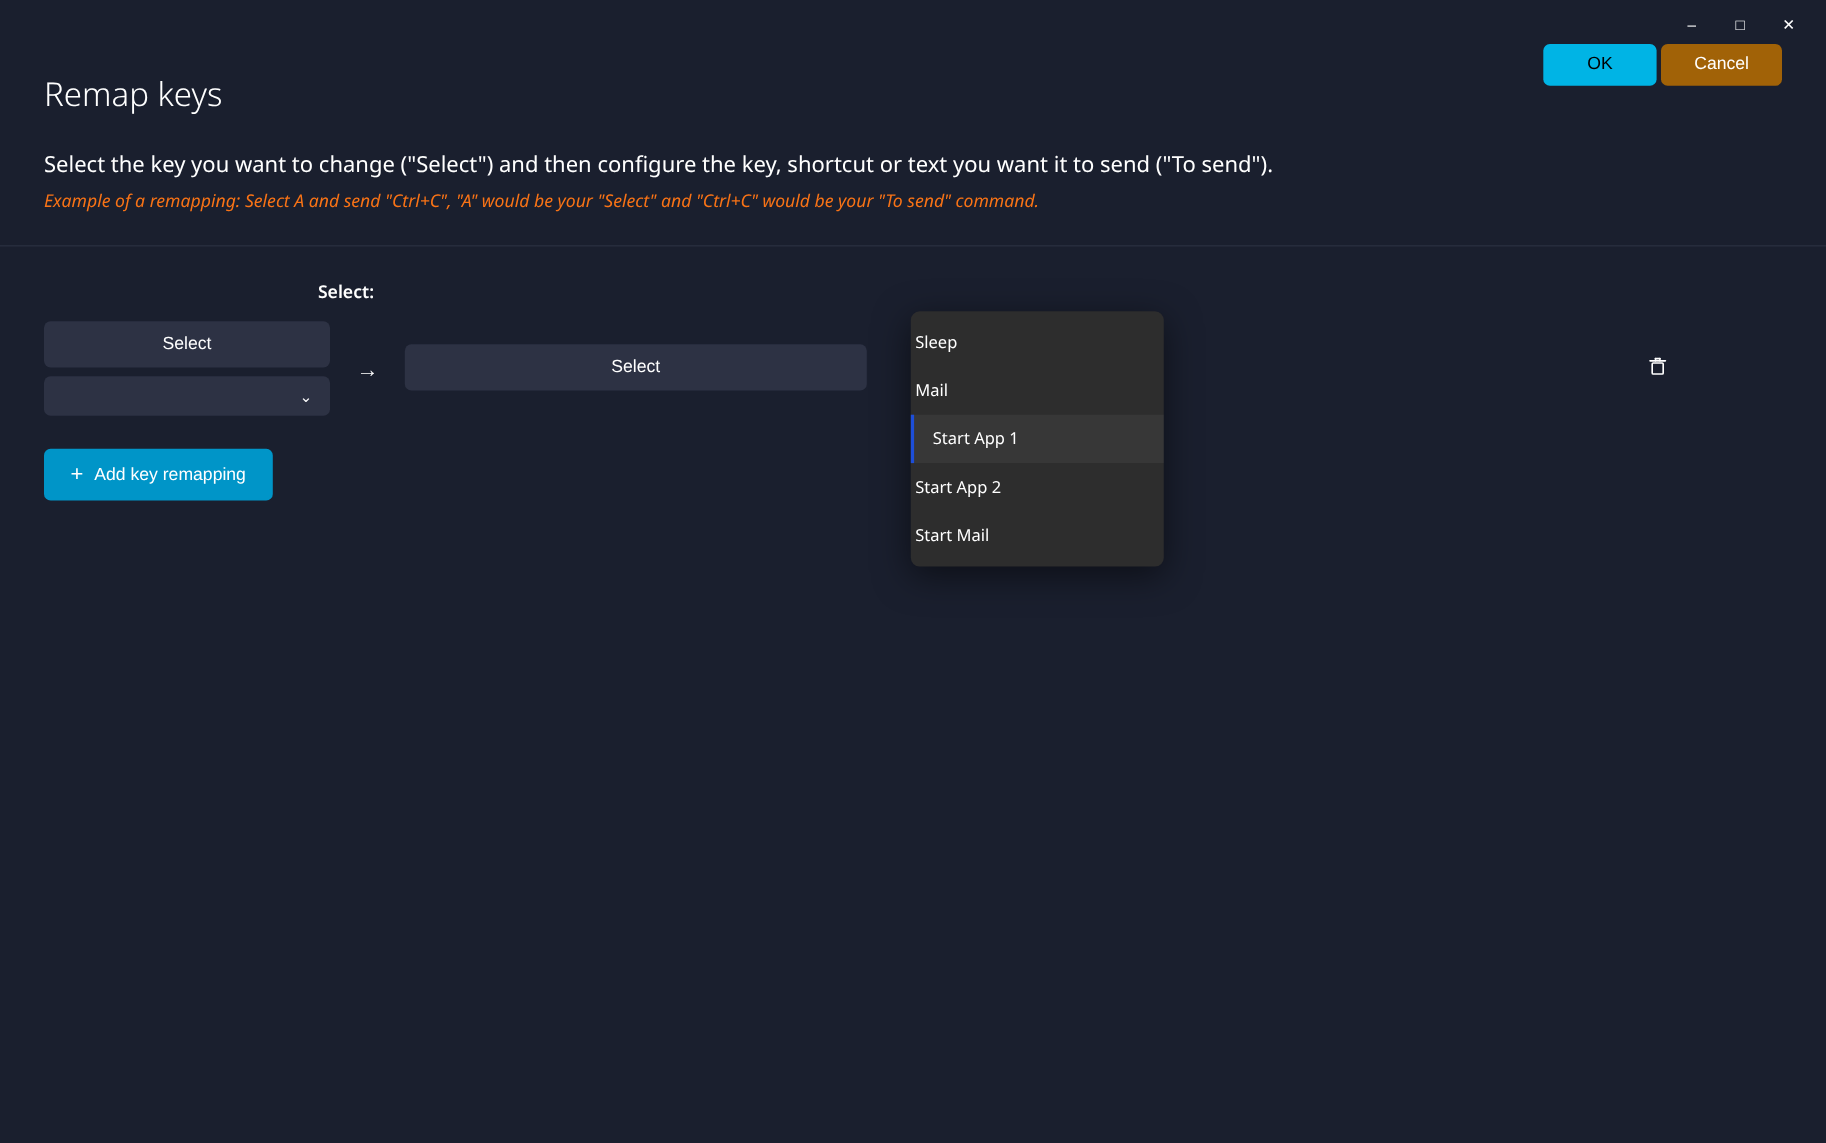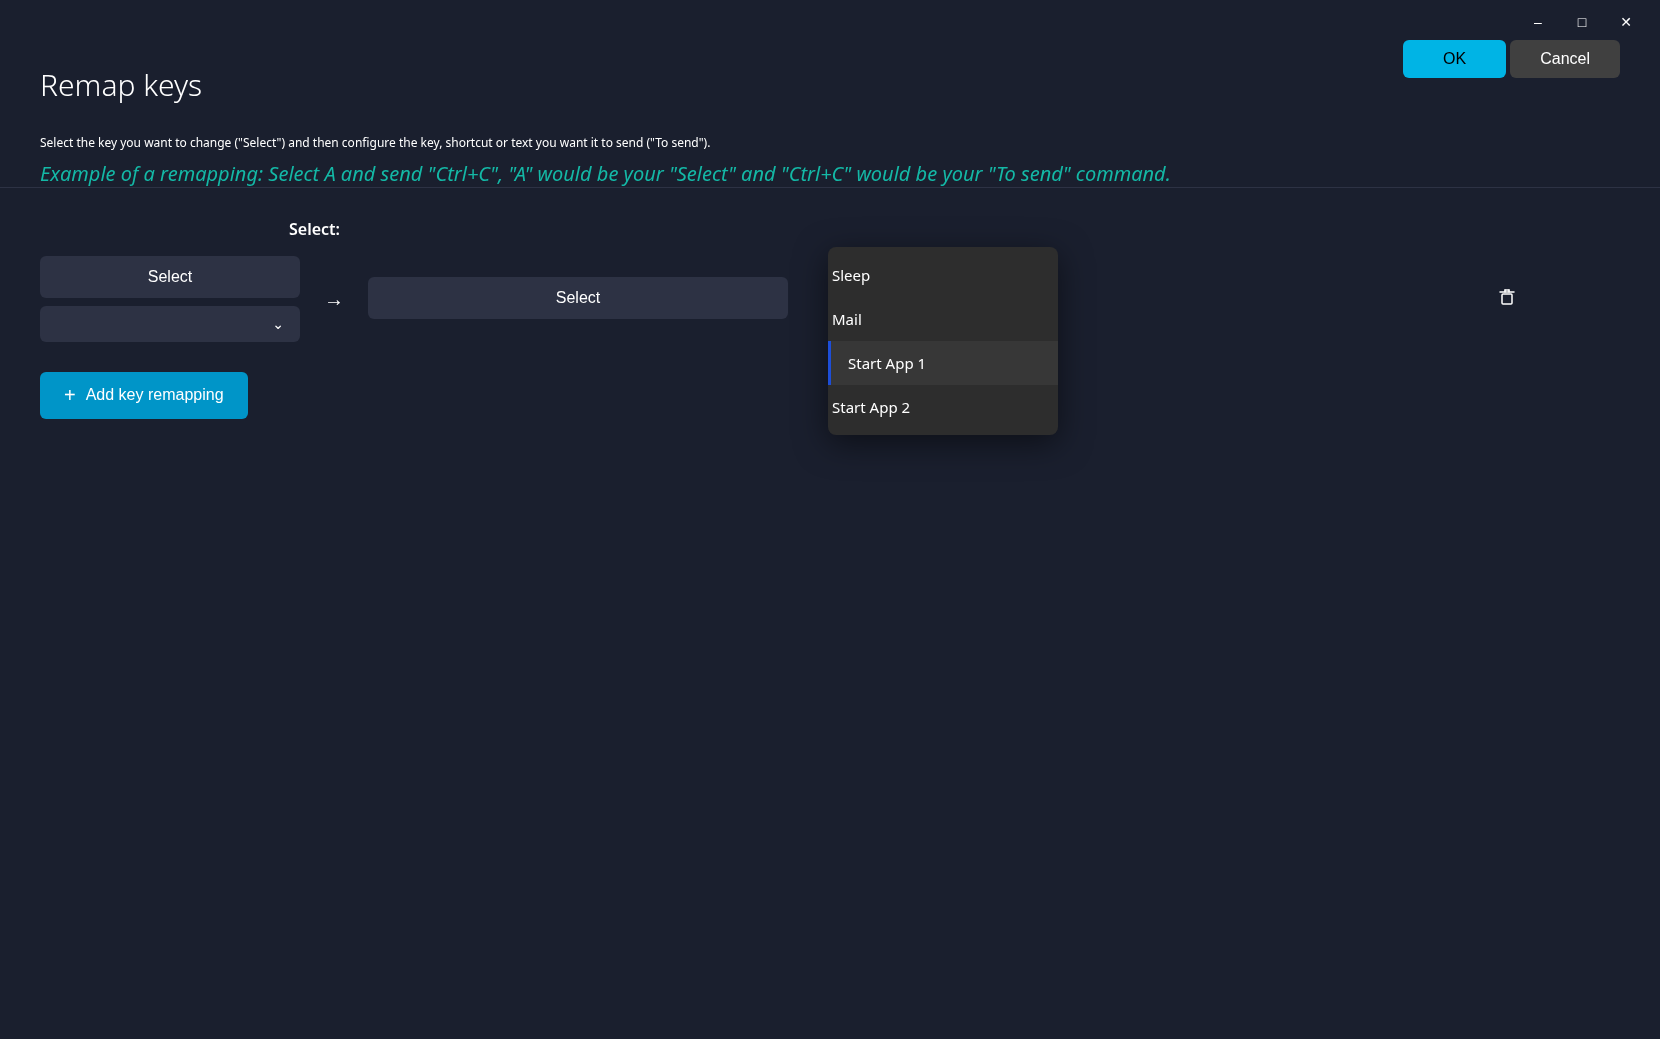--- a/index.html
+++ b/index.html
@@ -74,43 +74,44 @@
       color: #000000;
       border: none;
       padding: 10px 40px;
       font-size: 16px;
       font-weight: 500;
       border-radius: 6px;
       cursor: pointer;
     }
 
     .btn-cancel {
-      background: #404040;
+      background: #a16207;
       color: #ffffff;
       border: none;
       padding: 10px 30px;
       font-size: 16px;
       font-weight: 400;
       border-radius: 6px;
       cursor: pointer;
     }
 
     
     .description {
-      font-size: 12px;
+      font-size: 20px;
       color: #ffffff;
       margin-bottom: 8px;
       line-height: 1.4;
       margin-top: 29px;
     }
 
     .description-example {
-      font-size: 20px;
+      font-size: 16px;
       font-style: italic;
-      color: #14b8a6;
+      color: #f97316;
+      margin-bottom: 30px;
     }
 
     
     .divider {
       height: 1px;
       background: #2d3244;
       margin: 0 -40px;
       margin-bottom: 30px;
     }
 
@@ -315,20 +316,23 @@
             <span>Sleep</span>
           </div>
           <div class="dropdown-item">
             <span>Mail</span>
           </div>
           <div class="dropdown-item selected">
             <span>Start App 1</span>
           </div>
           <div class="dropdown-item">
             <span>Start App 2</span>
+          </div>
+          <div class="dropdown-item">
+            <span>Start Mail</span>
           </div>
         </div>
 
         <button class="delete-btn" style="margin-left: 700px;">
           <svg width="22" height="22" viewBox="0 0 22 22" fill="none" xmlns="http://www.w3.org/2000/svg">
             <rect x="6" y="9" width="10" height="10" rx="1" stroke="white" stroke-width="1.5" fill="none"></rect>
             <line x1="4" y1="7" x2="18" y2="7" stroke="white" stroke-width="1.5" stroke-linecap="round"></line>
             <line x1="9" y1="7" x2="9" y2="5" stroke="white" stroke-width="1.5" stroke-linecap="round"></line>
             <line x1="13" y1="7" x2="13" y2="5" stroke="white" stroke-width="1.5" stroke-linecap="round"></line>
             <line x1="9" y1="5" x2="13" y2="5" stroke="white" stroke-width="1.5" stroke-linecap="round"></line>

